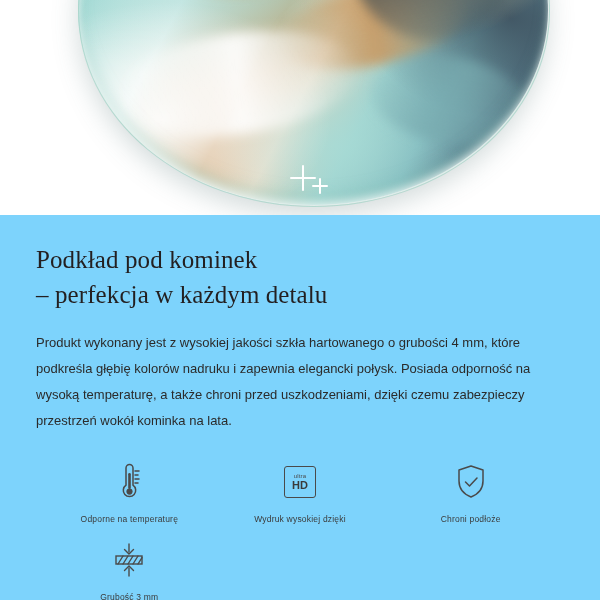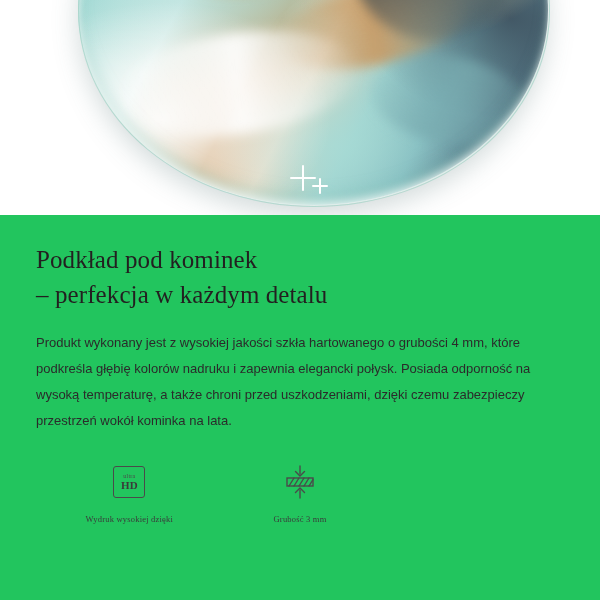--- a/index.html
+++ b/index.html
@@ -11,21 +11,21 @@
     height: 600px;
     background: #ffffff;
     font-family: "Liberation Sans", sans-serif;
     overflow: hidden;
   }
 
   .page {
     position: relative;
     width: 600px;
     height: 600px;
-    background: #22c55e;
+    background: #7dd3fc;
     overflow: hidden;
   }
 
   
   .hero {
     position: relative;
     width: 600px;
     height: 215px;
     overflow: hidden;
     background: #ffffff;
@@ -132,21 +132,20 @@
     display: grid;
     grid-template-columns: repeat(3, 1fr);
     grid-row-gap: 14px;
     padding: 0 8px;
   }
   .feature {
     display: flex;
     flex-direction: column;
     align-items: center;
     text-align: center;
-    font-family: Liberation Serif, serif;
   }
   .feature .ficon {
     height: 44px;
     display: flex;
     align-items: center;
     justify-content: center;
     margin-bottom: 10px;
   }
   .feature .flabel {
     font-size: 8.5px;
@@ -191,31 +190,51 @@
 
     <h1 class="headline">
       <span>Podkład pod kominek</span>
       <span class="line2">– perfekcja w każdym detalu</span>
     </h1>
 
     <p class="paragraph">Produkt wykonany jest z wysokiej jakości szkła hartowanego o grubości 4 mm, które podkreśla głębię kolorów nadruku i zapewnia elegancki połysk. Posiada odporność na wysoką temperaturę, a także chroni przed uszkodzeniami, dzięki czemu zabezpieczy przestrzeń wokół kominka na lata.</p>
 
     <div class="features">
 
+      <div class="feature">
+        <div class="ficon">
+          <svg width="34" height="40" viewBox="0 0 34 40" fill="none" stroke="#4a4a4a" stroke-width="1.5" stroke-linecap="round">
+            <path d="M14 6a3.5 3.5 0 0 1 7 0v17.2a6.2 6.2 0 1 1-7 0V6z"></path>
+            <circle cx="17.5" cy="29.6" r="3.1" fill="#4a4a4a" stroke="none"></circle>
+            <rect x="16.2" y="11" width="2.6" height="16" rx="1.3" fill="#4a4a4a" stroke="none"></rect>
+            <path d="M23 9h4M23 13h3M23 17h4M23 21h3"></path>
+          </svg>
+        </div>
+        <div class="flabel">Odporne na temperaturę</div>
+      </div>
 
       <div class="feature">
         <div class="ficon">
           <div class="ultrahd-box">
             <span class="u1">ultra</span>
             <span class="u2">HD</span>
           </div>
         </div>
         <div class="flabel">Wydruk wysokiej dzięki</div>
       </div>
 
+      <div class="feature">
+        <div class="ficon">
+          <svg width="34" height="40" viewBox="0 0 34 40" fill="none" stroke="#4a4a4a" stroke-width="1.5" stroke-linejoin="round">
+            <path d="M17 4l12 4v11c0 8-5.4 13.4-12 16-6.6-2.6-12-8-12-16V8l12-4z"></path>
+            <path d="M11.5 20l4 4 7.5-8" stroke-linecap="round"></path>
+          </svg>
+        </div>
+        <div class="flabel">Chroni podłoże</div>
+      </div>
 
 
 
       <div class="feature">
         <div class="ficon">
           <svg width="38" height="36" viewBox="0 0 38 36" fill="none" stroke="#4a4a4a" stroke-width="1.4" stroke-linecap="round">
             <path d="M19 2v8"></path>
             <path d="M14.5 7.5L19 12l4.5-4.5"></path>
             <path d="M19 34v-8"></path>
             <path d="M14.5 28.5L19 24l4.5 4.5"></path>

